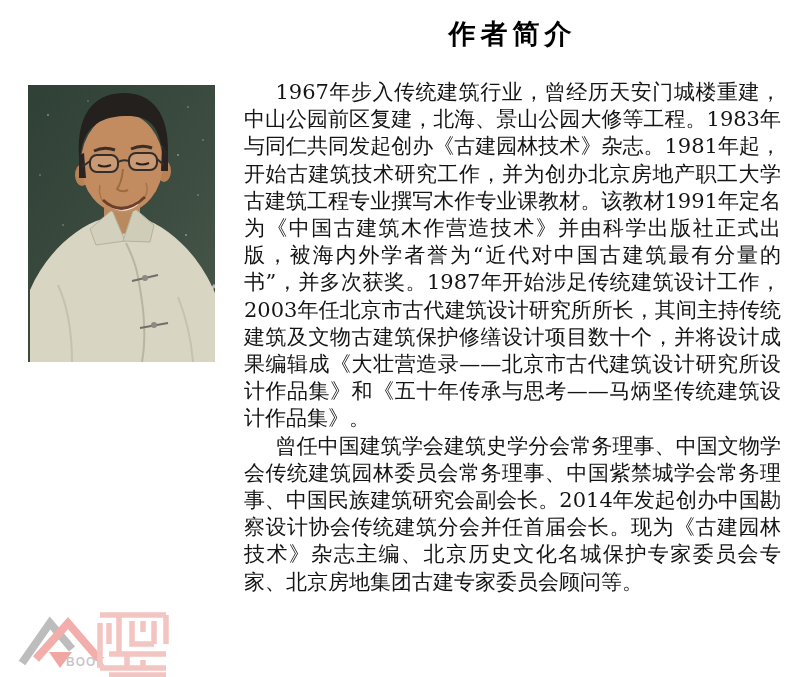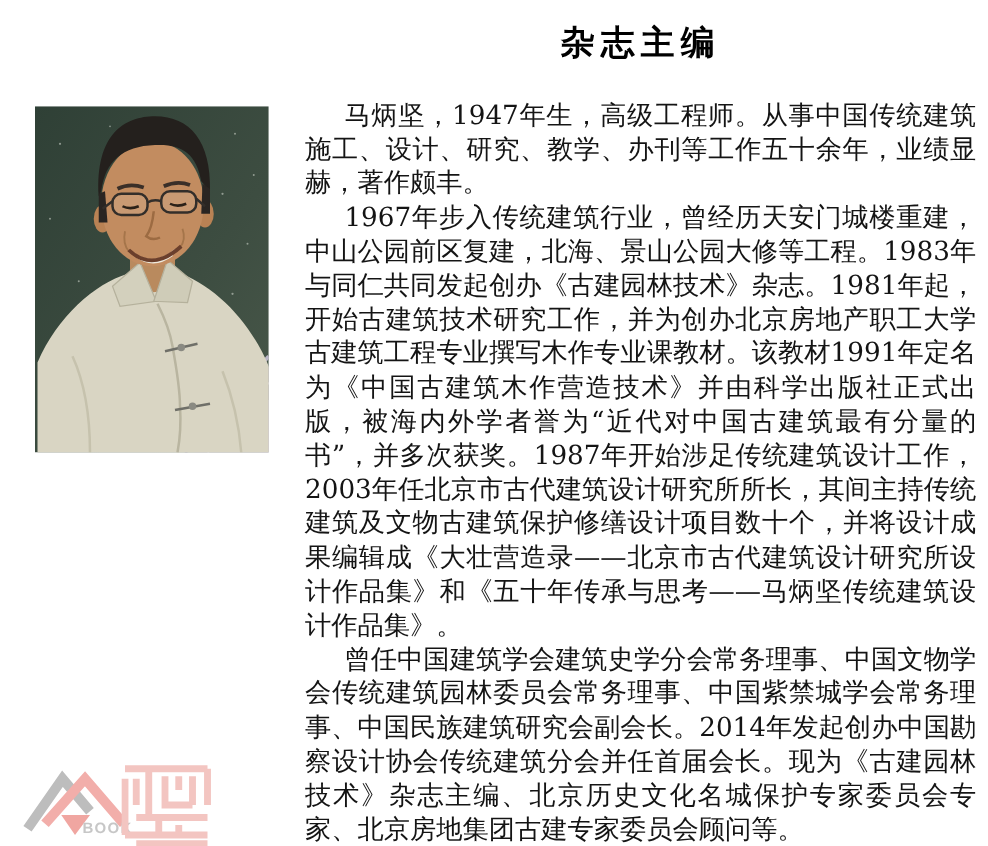--- a/index.html
+++ b/index.html
@@ -46,21 +46,21 @@
     font-size:12px; font-weight:bold;
     letter-spacing:1px;
     color:#c7c7c7;
   }
 </style>
 </head>
 <body>
 
 <div class="page">
 
-  <h1 class="title">杂志主编</h1>
+  <h1 class="title">作者简介</h1>
 
   <div class="photo">
     <svg viewBox="0 0 187 277" width="187" height="277">
       <defs>
         <linearGradient id="board" x1="0" y1="0" x2="1" y2="1">
           <stop offset="0" stop-color="#2f4036"></stop>
           <stop offset="0.6" stop-color="#3d4d41"></stop>
           <stop offset="1" stop-color="#49584a"></stop>
         </linearGradient>
       </defs>
@@ -123,21 +123,20 @@
       <g stroke="#6f6f68" stroke-width="2">
         <line x1="104" y1="196" x2="130" y2="190"></line>
         <circle cx="117" cy="193" r="3" fill="#8a8a82" stroke="none"></circle>
         <line x1="112" y1="243" x2="140" y2="238"></line>
         <circle cx="126" cy="240" r="3" fill="#8a8a82" stroke="none"></circle>
       </g>
     </svg>
   </div>
 
   <div class="bio">
-    <p>马炳坚，1947年生，高级工程师。从事中国传统建筑施工、设计、研究、教学、办刊等工作五十余年，业绩显赫，著作颇丰。</p>
     <p>1967年步入传统建筑行业，曾经历天安门城楼重建，中山公园前区复建，北海、景山公园大修等工程。1983年与同仁共同发起创办《古建园林技术》杂志。1981年起，开始古建筑技术研究工作，并为创办北京房地产职工大学古建筑工程专业撰写木作专业课教材。该教材1991年定名为《中国古建筑木作营造技术》并由科学出版社正式出版，被海内外学者誉为“近代对中国古建筑最有分量的书”，并多次获奖。1987年开始涉足传统建筑设计工作，2003年任北京市古代建筑设计研究所所长，其间主持传统建筑及文物古建筑保护修缮设计项目数十个，并将设计成果编辑成《大壮营造录——北京市古代建筑设计研究所设计作品集》和《五十年传承与思考——马炳坚传统建筑设计作品集》。</p>
     <p>曾任中国建筑学会建筑史学分会常务理事、中国文物学会传统建筑园林委员会常务理事、中国紫禁城学会常务理事、中国民族建筑研究会副会长。2014年发起创办中国勘察设计协会传统建筑分会并任首届会长。现为《古建园林技术》杂志主编、北京历史文化名城保护专家委员会专家、北京房地集团古建专家委员会顾问等。</p>
   </div>
 
   <div class="wm wm-book">
     <svg viewBox="0 0 90 60" width="90" height="60">
       <path d="M6,52 L34,12 L56,38" stroke="#bdbdbd" stroke-width="8" fill="none"></path>
       <path d="M20,48 L52,12 L83,48" stroke="#f2aeaa" stroke-width="8" fill="none"></path>
       <path d="M33,41 L56,41 L44,57 Z" fill="#f0a6a1"></path>
     </svg>

